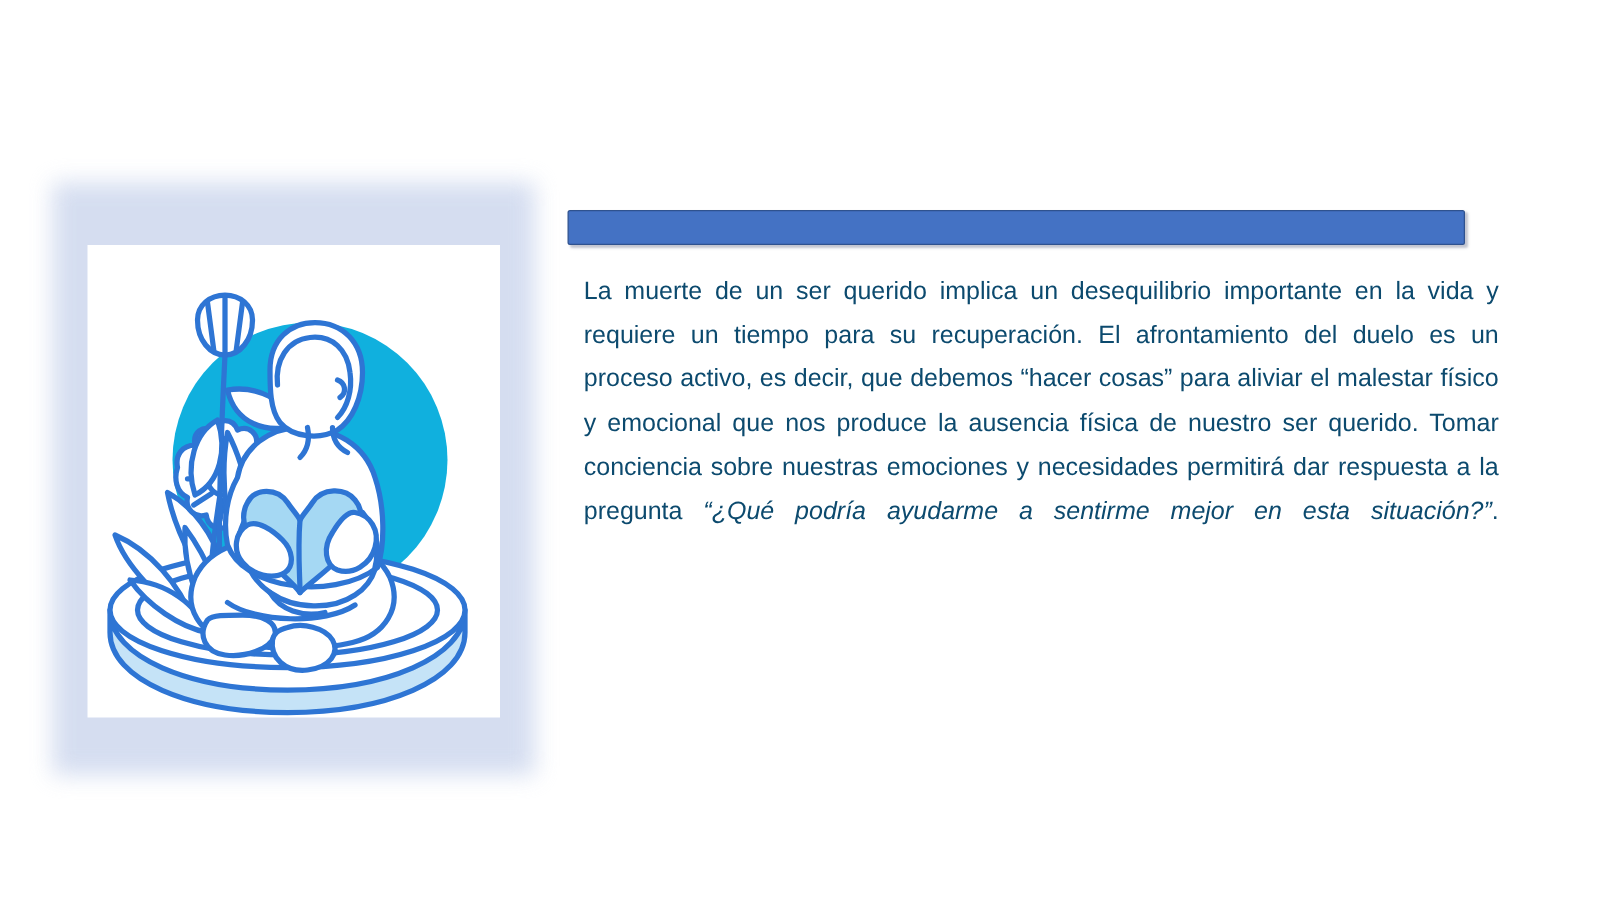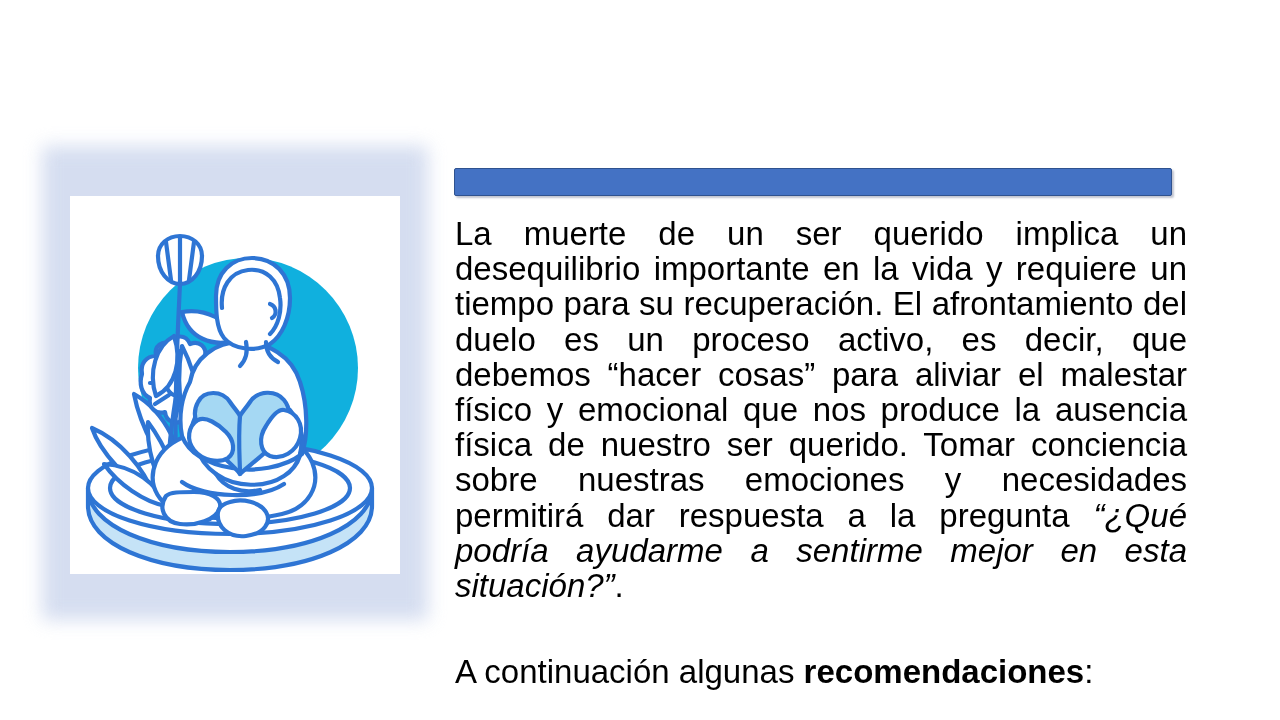--- a/index.html
+++ b/index.html
@@ -85,25 +85,25 @@
     height: 28px;
     background: #4472c4;
     border: 1px solid #2f528f;
     border-radius: 2px;
     box-sizing: border-box;
     box-shadow: 2px 2px 2px rgba(80,90,120,0.35);
   }
 
   .body-block {
     position: absolute;
-    left: 1px;
+    left: 13px;
     top: 216px;
     width: 732px;
-    color: #000000;
-    font-size: 33px;
+    color: #0c4a6e;
+    font-size: 20px;
     line-height: 35.2px;
   }
   .para-justified {
     text-align: justify;
     text-justify: inter-word;
     margin: 0;
   }
   .para-justified .quote-italic {
     font-style: italic;
   }
@@ -228,17 +228,16 @@
   </div>
 
   <div class="content">
 
 
     <div class="title-bar"></div>
 
     <div class="body-block">
       <p class="para-justified"><span>La muerte de un ser querido implica un desequilibrio importante en la vida y requiere un tiempo para su recuperación. El afrontamiento del duelo es un proceso activo, es decir, que debemos “hacer cosas” para aliviar el malestar físico y emocional que nos produce la ausencia física de nuestro ser querido. Tomar conciencia sobre nuestras emociones y necesidades permitirá dar respuesta a la pregunta </span><span class="quote-italic">“¿Qué podría ayudarme a sentirme mejor en esta situación?”</span><span>.</span></p>
 
-      <p class="para-plain"><span>A continuación algunas </span><span class="bold-run">recomendaciones</span><span>:</span></p>
     </div>
 
   </div>
 </div>
 
 </body></html>

